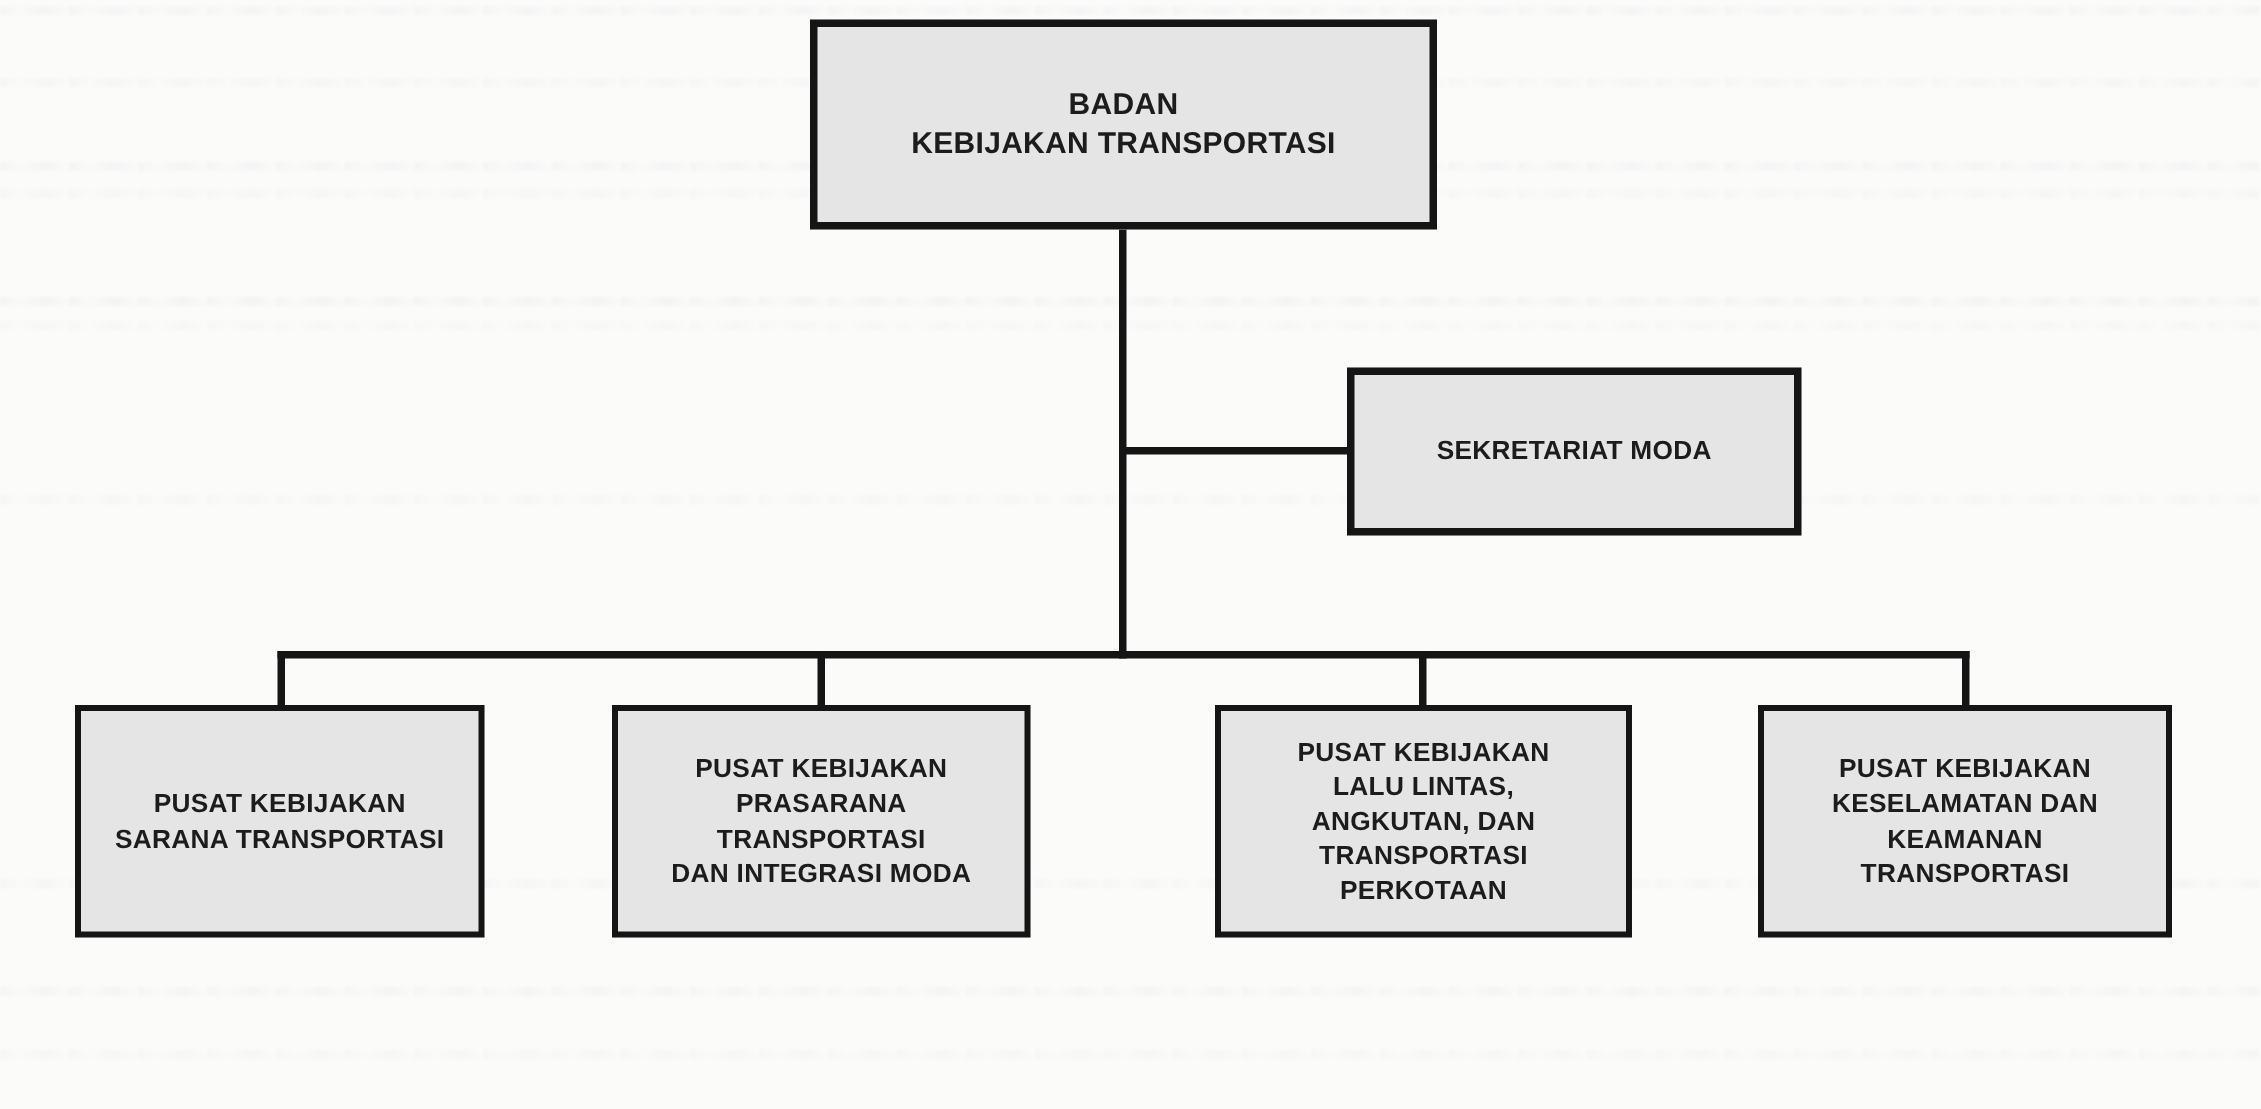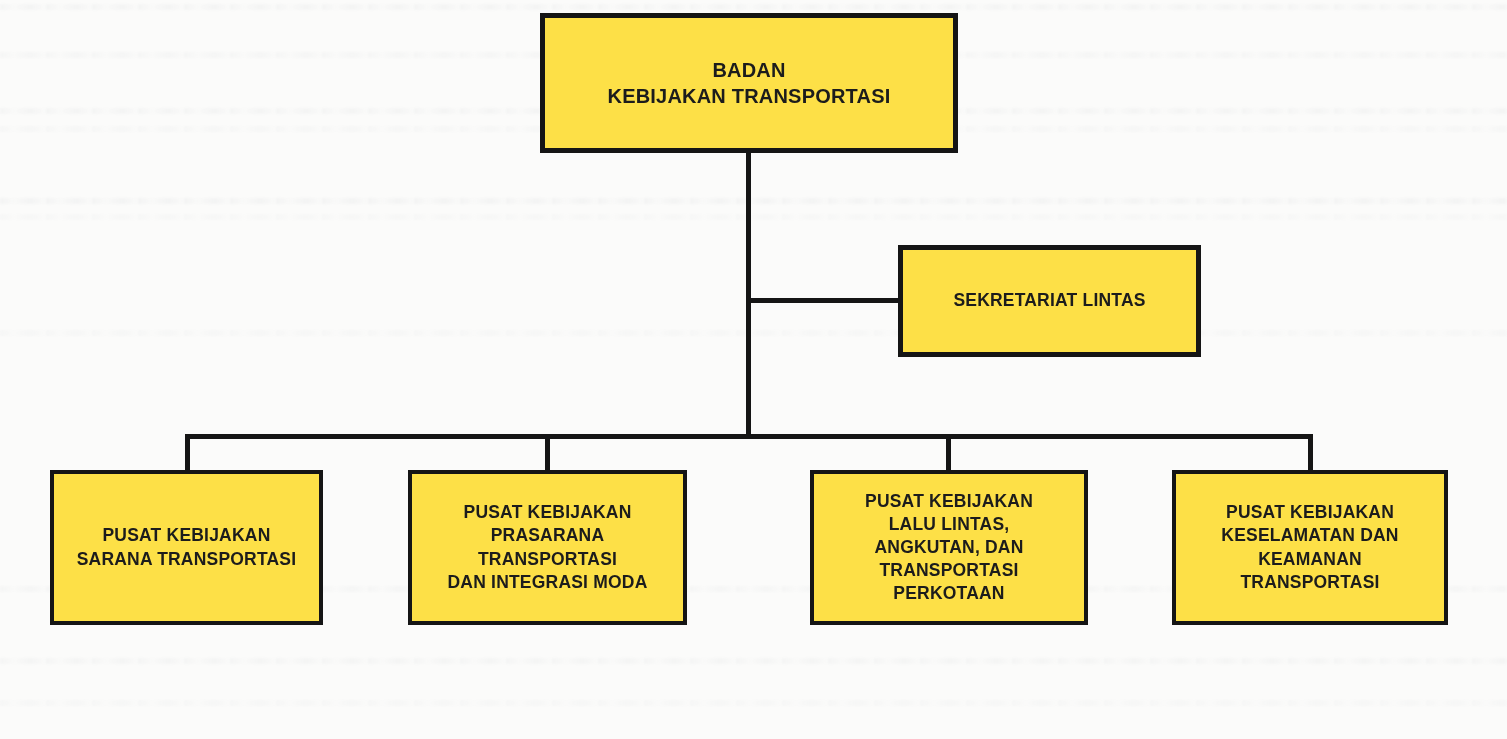--- a/index.html
+++ b/index.html
@@ -22,21 +22,21 @@
     width: 100%;
     height: 6px;
     background: repeating-linear-gradient(90deg,
       rgba(120,130,140,0.10) 0px, rgba(120,130,140,0.02) 14px,
       rgba(120,130,140,0.10) 30px, rgba(120,130,140,0.01) 46px);
     filter: blur(1px);
     pointer-events: none;
   }
   .box {
     position: absolute;
-    background: #fde047;
+    background: #e5e5e5;
     border: 5px solid #151515;
     display: flex;
     align-items: center;
     justify-content: center;
     text-align: center;
   }
   .box .label {
     font-weight: bold;
     color: #1c1c1c;
     white-space: pre-line;
@@ -89,21 +89,21 @@
   <div class="line line-drop drop-2"></div>
   <div class="line line-drop drop-3"></div>
   <div class="line line-drop drop-4"></div>
 
   <div class="box box-root">
     <span class="label">BADAN
 KEBIJAKAN TRANSPORTASI</span>
   </div>
 
   <div class="box box-staff">
-    <span class="label">SEKRETARIAT LINTAS</span>
+    <span class="label">SEKRETARIAT MODA</span>
   </div>
 
   <div class="box box-child box-c1">
     <span class="label">PUSAT KEBIJAKAN
 SARANA TRANSPORTASI</span>
   </div>
 
   <div class="box box-child box-c2">
     <span class="label">PUSAT KEBIJAKAN
 PRASARANA

